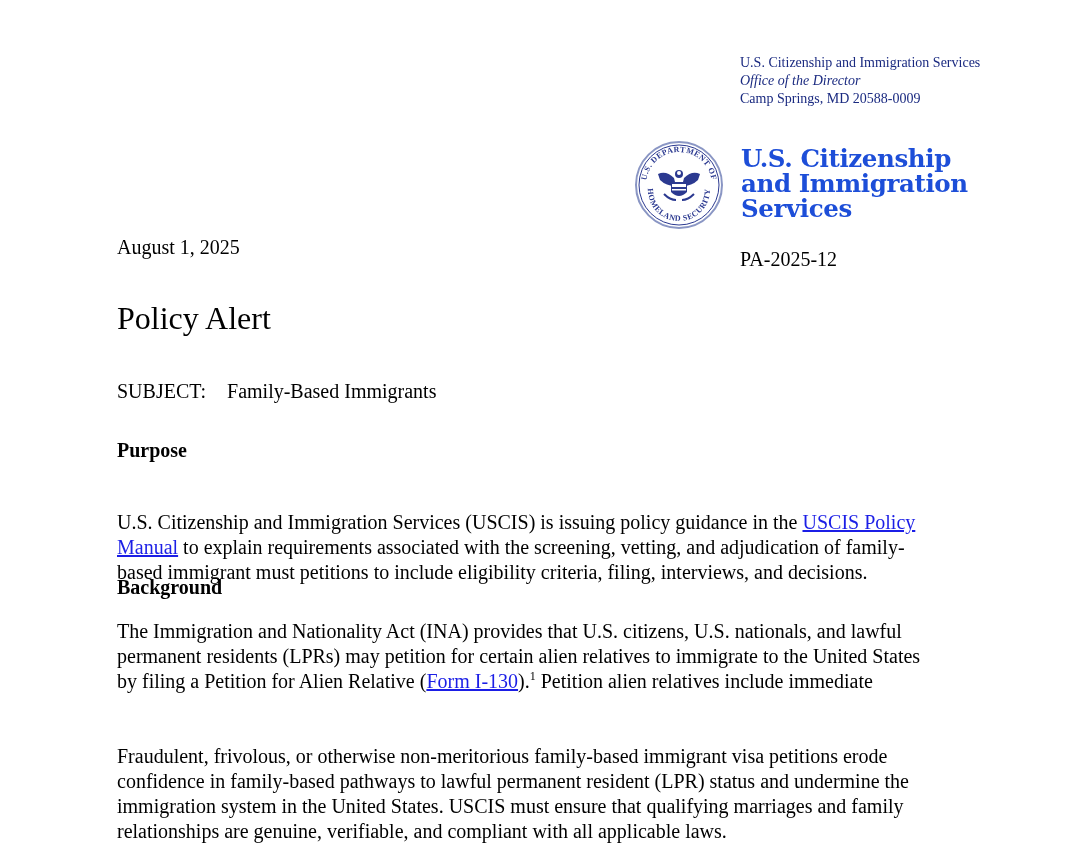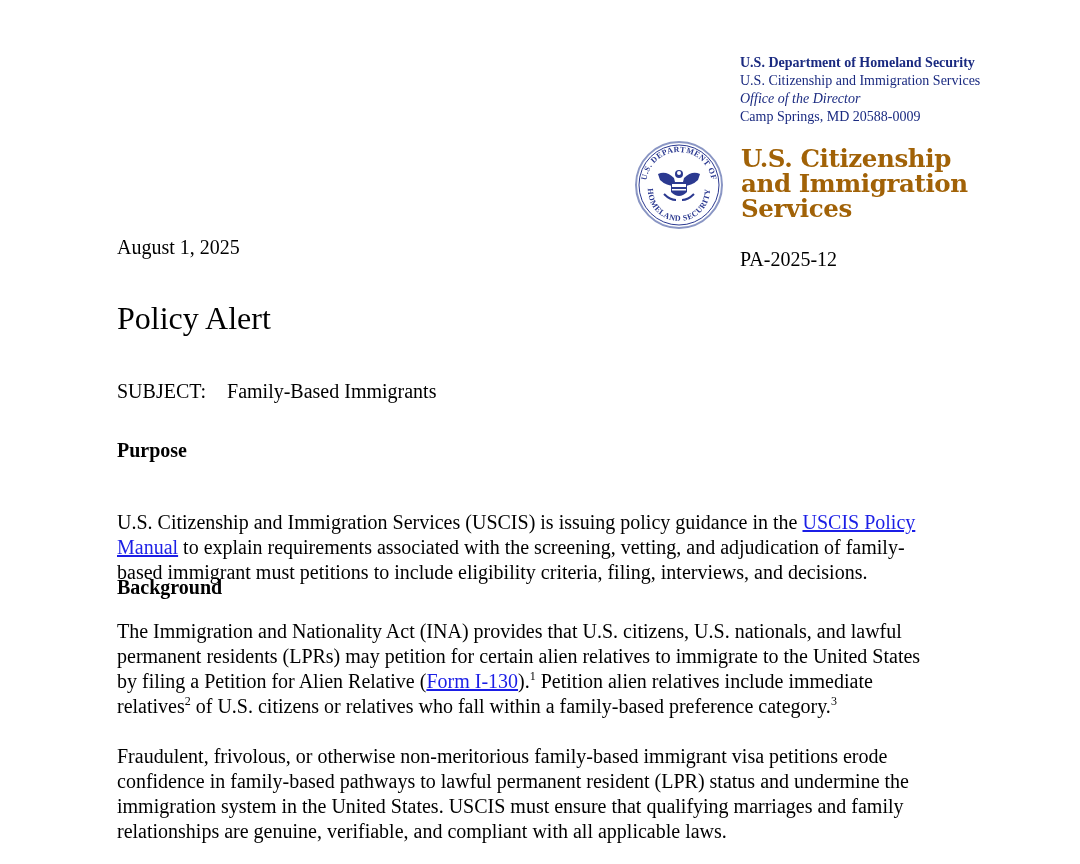--- a/index.html
+++ b/index.html
@@ -32,21 +32,21 @@
       top: 140px;
       width: 90px;
       height: 90px;
     }
     .brand {
       position: absolute;
       left: 741px;
       top: 146px;
       font-size: 24.5px;
       line-height: 25px;
-      color: #a16207;
+      color: #1d4ed8;
       font-weight: bold;
       font-family: "DejaVu Serif", "Liberation Serif", serif;
       letter-spacing: -0.4px;
     }
     .date {
       position: absolute;
       left: 117px;
       top: 236px;
       font-size: 20px;
     }
@@ -94,21 +94,20 @@
     sup {
       font-size: 12px;
       vertical-align: super;
       line-height: 0;
     }
   </style>
 </head>
 <body>
 
 <div class="agency-block">
-  <div class="dept">U.S. Department of Homeland Security</div>
   <div>U.S. Citizenship and Immigration Services</div>
   <div class="office">Office of the Director</div>
   <div>Camp Springs, MD 20588-0009</div>
 </div>
 
 <div class="seal">
   <svg width="90" height="90" viewBox="0 0 90 90">
     <circle cx="45" cy="45" r="43" fill="#ffffff" stroke="#8a96c4" stroke-width="2"></circle>
     <circle cx="45" cy="45" r="40" fill="#ffffff" stroke="#2b3990" stroke-width="1"></circle>
     <defs>
@@ -165,23 +164,20 @@
   <span class="line">based immigrant must petitions to include eligibility criteria, filing, interviews, and decisions.</span>
 </div>
 
 <h2 class="section-heading" style="top:576px;">Background</h2>
 <div class="para" style="top:619px;">
   <span class="line">The Immigration and Nationality Act (INA) provides that U.S. citizens, U.S. nationals, and lawful</span>
   <span class="line">permanent residents (LPRs) may petition for certain alien relatives to immigrate to the United States</span>
   <span class="line">
     <span>by filing a Petition for Alien Relative (</span><a class="doc-link" href="#">Form I-130</a><span>).</span><sup>1</sup><span> Petition alien relatives include immediate</span>
   </span>
-  <span class="line">
-    <span>relatives</span><sup>2</sup><span> of U.S. citizens or relatives who fall within a family-based preference category.</span><sup>3</sup>
-  </span>
 </div>
 
 <div class="para" style="top:744px;">
   <span class="line">Fraudulent, frivolous, or otherwise non-meritorious family-based immigrant visa petitions erode</span>
   <span class="line">confidence in family-based pathways to lawful permanent resident (LPR) status and undermine the</span>
   <span class="line">immigration system in the United States. USCIS must ensure that qualifying marriages and family</span>
   <span class="line">relationships are genuine, verifiable, and compliant with all applicable laws.</span>
 </div>
 
 </body></html>

